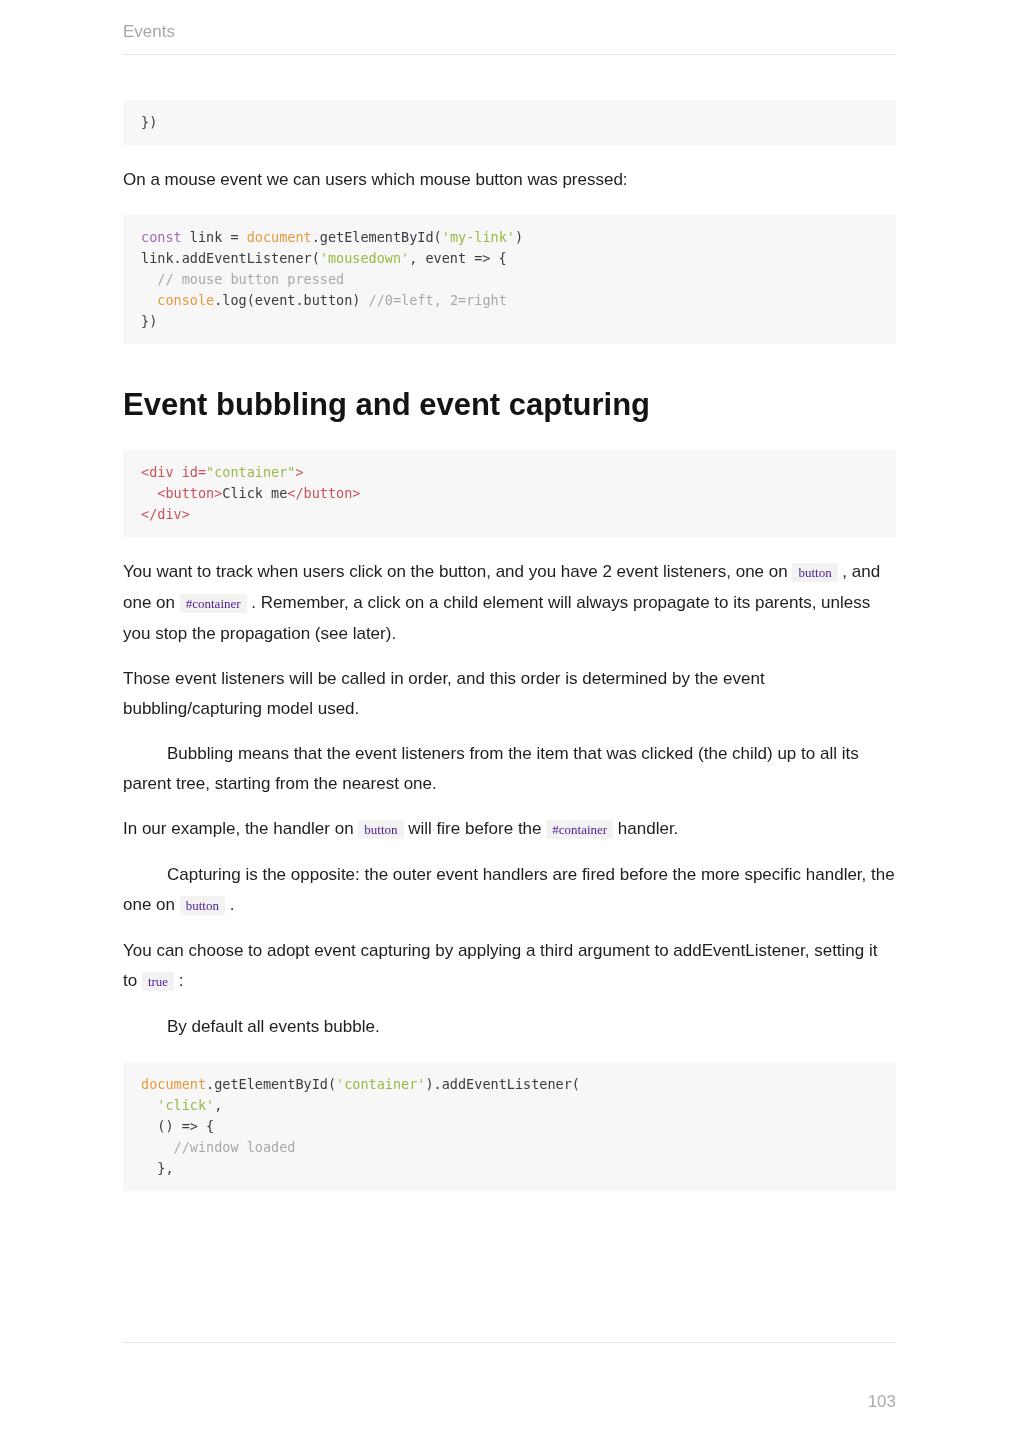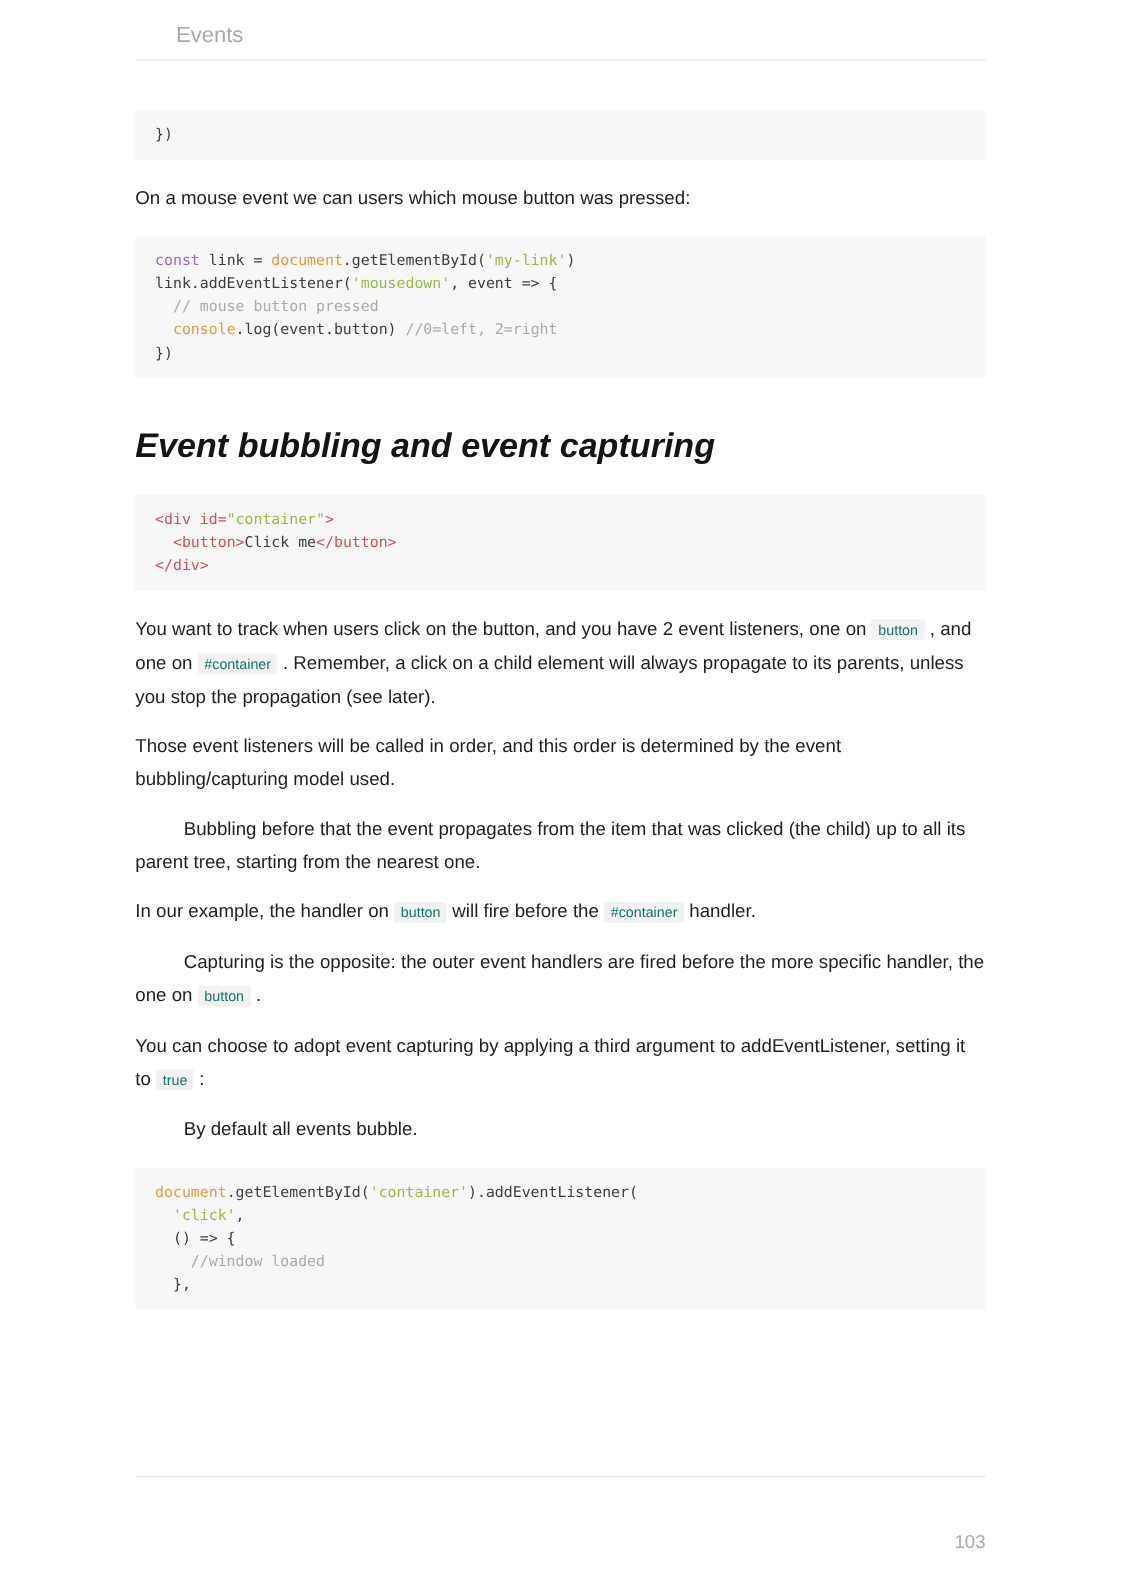--- a/index.html
+++ b/index.html
@@ -10,59 +10,57 @@
     background: #ffffff;
     font-family: "Liberation Sans", sans-serif;
     color: #1e1e1e;
     overflow: hidden;
   }
   .inner { margin: 0 123px; }
 
   
   .page-header { padding-top: 22px; }
   .ph-title {
-    font-size: 20px;
+    font-size: 17px;
     line-height: 20px;
     color: #a8a8a8;
-    margin-left: 37px;
   }
   .ph-rule {
     margin-top: 12px;
     border-bottom: 1px solid #e4e4e4;
     height: 0;
   }
 
   
   p {
     margin: 15px 0;
     font-size: 17px;
     line-height: 30px;
     color: #1e1e1e;
   }
   .run-plain { }
   .run-b { font-weight: normal; margin-left: 44px; }
   .run-code {
-    font-family: Liberation Sans, sans-serif;
+    font-family: Liberation Serif, serif;
     font-size: 13px;
     background: #f2f2f2;
-    color: #0f766e;
+    color: #4c1d95;
     padding: 2px 6px;
     border-radius: 2px;
     white-space: nowrap;
   }
 
   
   h1 {
     margin: 40px 0 24px 0;
     font-size: 31px;
     line-height: 42px;
     font-weight: bold;
     color: #141414;
     letter-spacing: 0;
-    font-style: italic;
   }
 
   
   pre.code-block {
     margin: 20px 0;
     padding: 12px 18px;
     background: #f7f7f7;
     font-family: "DejaVu Sans Mono", monospace;
     font-size: 13.5px;
     line-height: 21px;
@@ -116,21 +114,21 @@
     <h1>Event bubbling and event capturing</h1>
 
 
 
     <pre class="code-block"><div class="code-line"><span class="tk-t">&lt;div id=</span><span class="tk-s">"container"</span><span class="tk-t">&gt;</span></div><div class="code-line"><span class="tk-p">  </span><span class="tk-t">&lt;button&gt;</span><span class="tk-p">Click me</span><span class="tk-t">&lt;/button&gt;</span></div><div class="code-line"><span class="tk-t">&lt;/div&gt;</span></div></pre>
 
     <p><span class="run-plain">You want to track when users click on the button, and you have 2 event listeners, one on </span><span class="run-code">button</span><span class="run-plain"> , and one on </span><span class="run-code">#container</span><span class="run-plain"> . Remember, a click on a child element will always propagate to its parents, unless you stop the propagation (see later).</span></p>
 
     <p><span class="run-plain">Those event listeners will be called in order, and this order is determined by the event bubbling/capturing model used.</span></p>
 
-    <p><span class="run-b">Bubbling</span><span class="run-plain"> before that the event propagates from the item that was clicked (the child) up to all its parent tree, starting from the nearest one.</span></p>
+    <p><span class="run-b">Bubbling</span><span class="run-plain"> means that the event listeners from the item that was clicked (the child) up to all its parent tree, starting from the nearest one.</span></p>
 
     <p><span class="run-plain">In our example, the handler on </span><span class="run-code">button</span><span class="run-plain"> will fire before the </span><span class="run-code">#container</span><span class="run-plain"> handler.</span></p>
 
     <p><span class="run-b">Capturing</span><span class="run-plain"> is the opposite: the outer event handlers are fired before the more specific handler, the one on </span><span class="run-code">button</span><span class="run-plain"> .</span></p>
 
     <p><span class="run-plain">You can choose to adopt event capturing by applying a third argument to addEventListener, setting it to </span><span class="run-code">true</span><span class="run-plain"> :</span></p>
 
     <p><span class="run-b">By default all events bubble</span><span class="run-plain">.</span></p>
 
     <pre class="code-block"><div class="code-line"><span class="tk-bi">document</span><span class="tk-p">.getElementById(</span><span class="tk-s">'container'</span><span class="tk-p">).addEventListener(</span></div><div class="code-line"><span class="tk-p">  </span><span class="tk-s">'click'</span><span class="tk-p">,</span></div><div class="code-line"><span class="tk-p">  () =&gt; {</span></div><div class="code-line"><span class="tk-c">    //window loaded</span></div><div class="code-line"><span class="tk-p">  },</span></div></pre>

